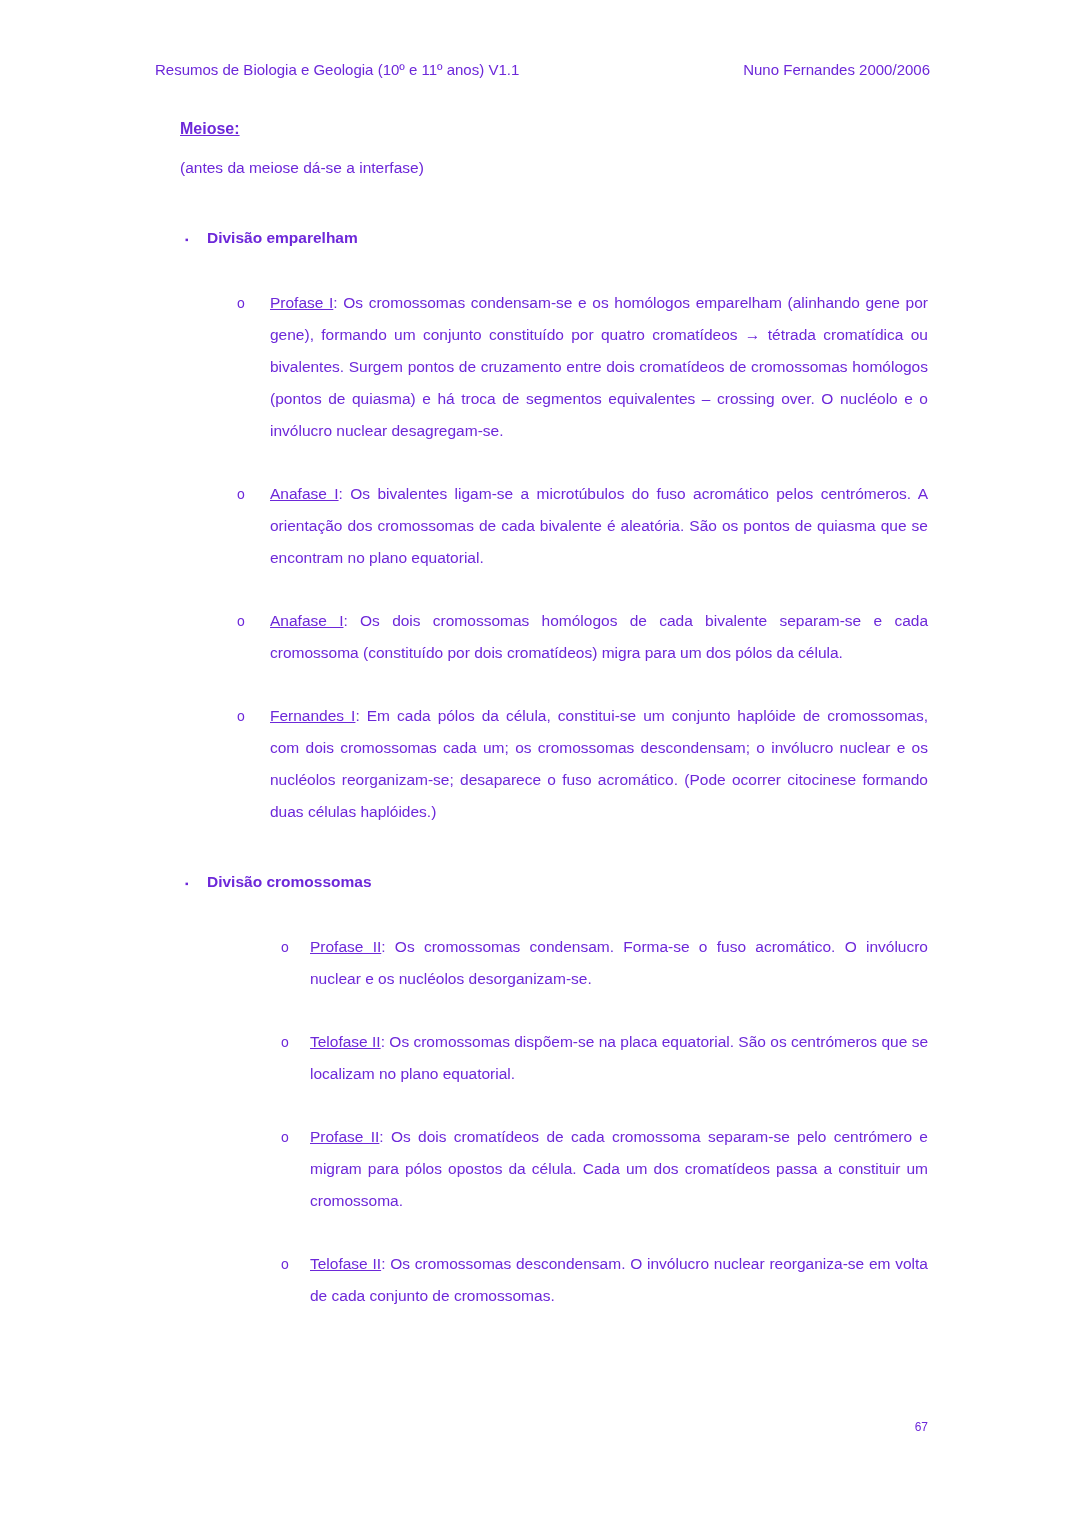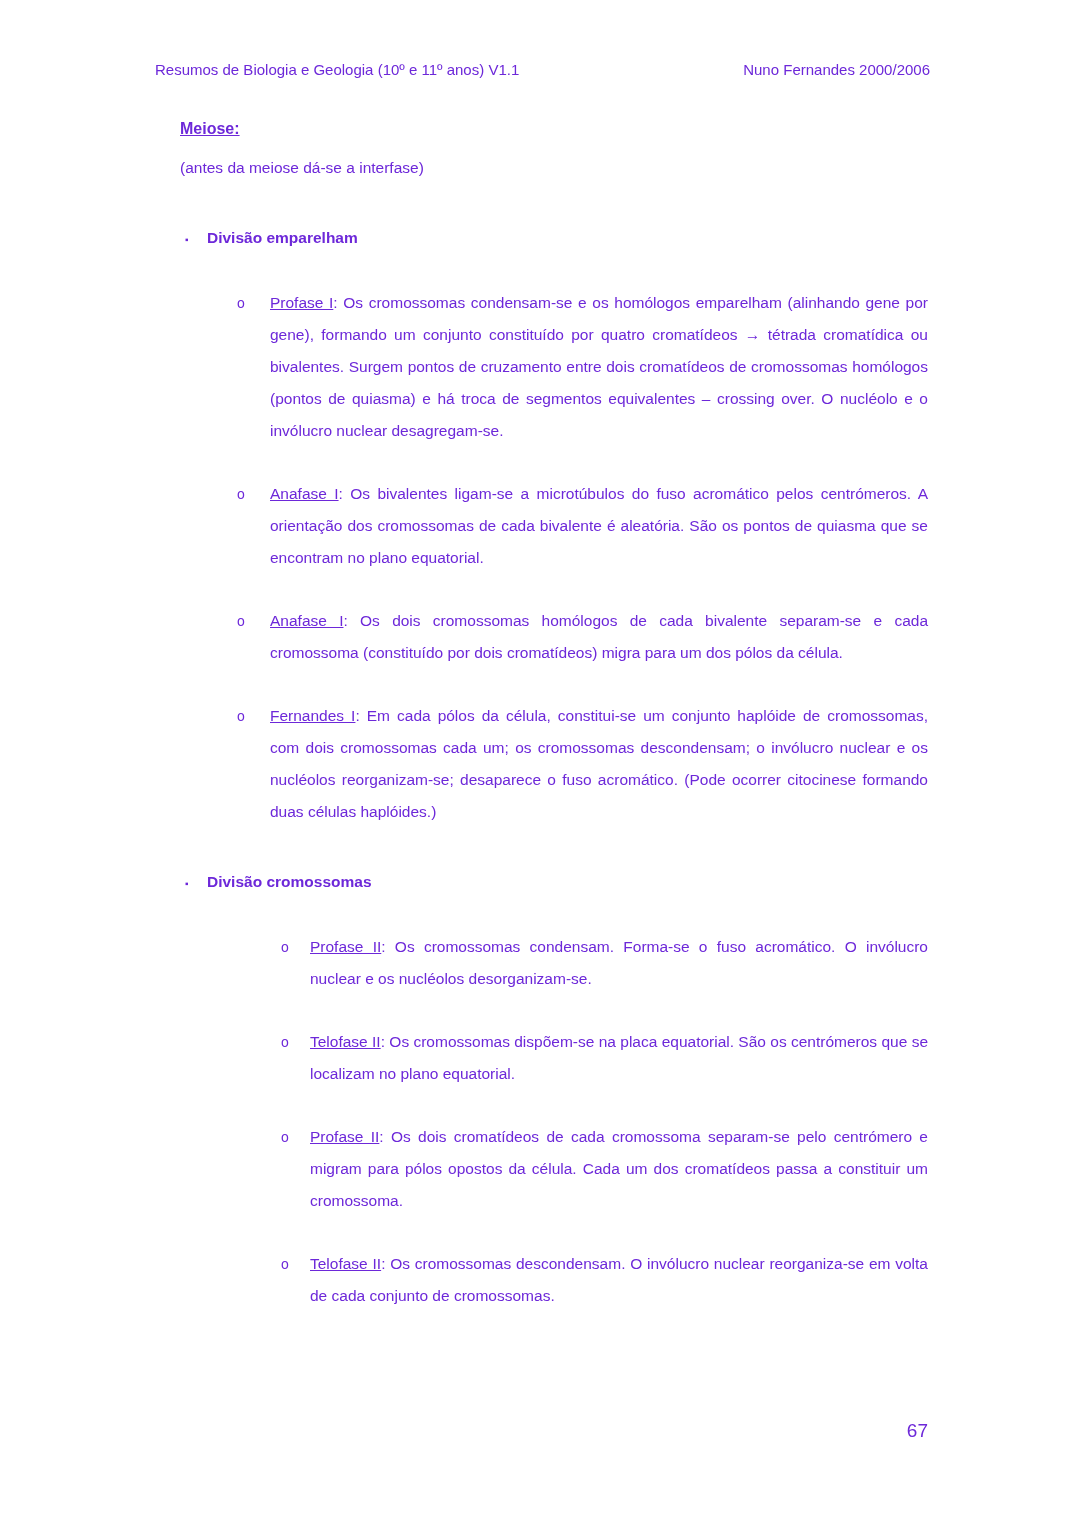--- a/index.html
+++ b/index.html
@@ -79,21 +79,21 @@
     text-align: justify;
     line-height: 32px;
   }
   .phase {
     text-decoration: underline;
   }
   .page-number {
     position: absolute;
     top: 1420px;
     right: 152px;
-    font-size: 19px;
+    font-size: 12px;
     text-align: center;
   }
 </style>
 </head>
 <body>
 
 <div class="page">
 
   <div class="header">
     <span>Resumos de Biologia e Geologia (10º e 11º anos) V1.1</span>

